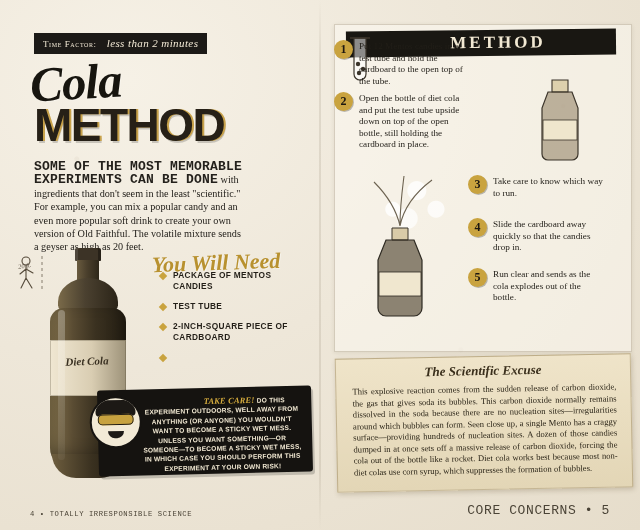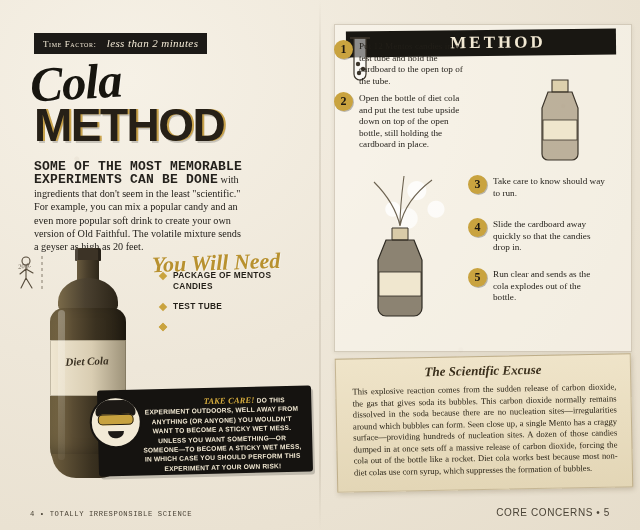--- a/index.html
+++ b/index.html
@@ -426,22 +426,22 @@
     left: 30px; bottom: 12px;
     font-family: Liberation Mono, monospace;
     font-size: 7.2px;
     letter-spacing: .6px;
     color: #4a4336;
     text-transform: uppercase;
   }
   .footer-right {
     position: absolute;
     right: 30px; bottom: 12px;
-    font-family: Liberation Sans, sans-serif;
-    font-size: 10px;
+    font-family: Liberation Mono, monospace;
+    font-size: 13px;
     letter-spacing: .6px;
     color: #4a4336;
     text-transform: uppercase;
     text-align: center;
   }
   .rule-left {
     position: absolute;
     left: 24px; right: 330px; bottom: 26px;
     height: 1px;
     background: rgba(90,75,45,.25);
@@ -490,21 +490,21 @@
         <path d="M14 13 L14 26 M14 17 L8 22 M14 17 L21 21 M14 26 L9 36 M14 26 L20 36" fill="none" stroke="#554a3a" stroke-width="1.1" stroke-linecap="round"></path>
         <path d="M30 4 L30 40" stroke="#6b6051" stroke-width=".8" stroke-dasharray="3 3"></path>
       </svg>
     </div>
     <div class="doodle-label">20 ft.</div>
 
     <div class="ywn-title">You Will Need</div>
     <ul class="ywn-list">
       <li><span class="bullet"></span><span>Package of Mentos candies</span></li>
       <li><span class="bullet"></span><span>Test tube</span></li>
-      <li><span class="bullet"></span></li>
+      <li><span class="bullet"></span><span>2-inch-square piece of cardboard</span></li>
       <li><span class="bullet"></span></li>
     </ul>
 
     <div class="takecare">
       <div class="face">
         <div class="hair"></div>
         <div class="goggles"></div>
         <div class="mouth"></div>
       </div>
       <div class="tc-body">
@@ -557,21 +557,21 @@
       <div class="step" id="step1">
         <div class="num">1</div>
         <div class="txt">Put 12 Mentos candies in a test tube and hold the cardboard to the open top of the tube.</div>
       </div>
       <div class="step" id="step2">
         <div class="num">2</div>
         <div class="txt">Open the bottle of diet cola and put the test tube upside down on top of the open bottle, still holding the cardboard in place.</div>
       </div>
       <div class="step" id="step3">
         <div class="num">3</div>
-        <div class="txt">Take care to know should way to run.</div>
+        <div class="txt">Take care to know which way to run.</div>
       </div>
       <div class="step" id="step4">
         <div class="num">4</div>
         <div class="txt">Slide the cardboard away quickly so that the candies drop in.</div>
       </div>
       <div class="step" id="step5">
         <div class="num">5</div>
         <div class="txt">Run clear and sends as the cola explodes out of the bottle.</div>
       </div>
     </div>

